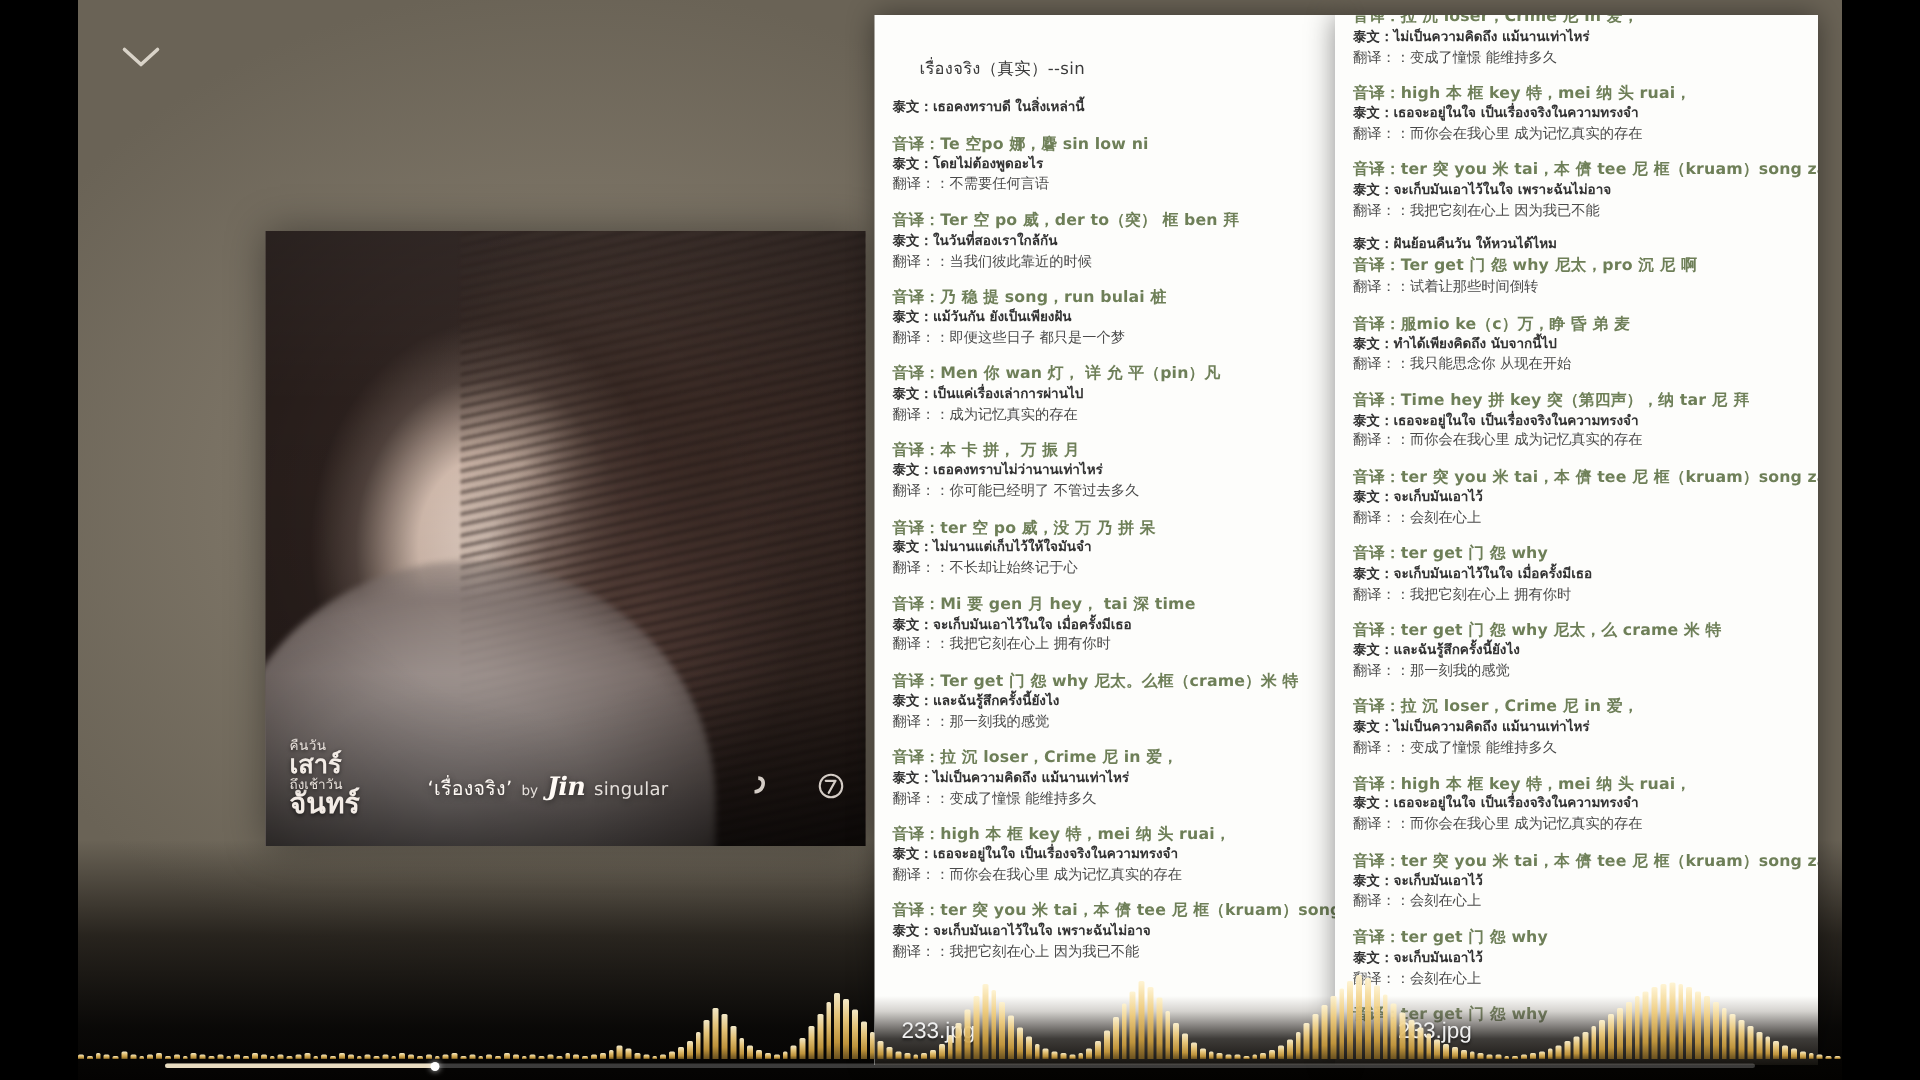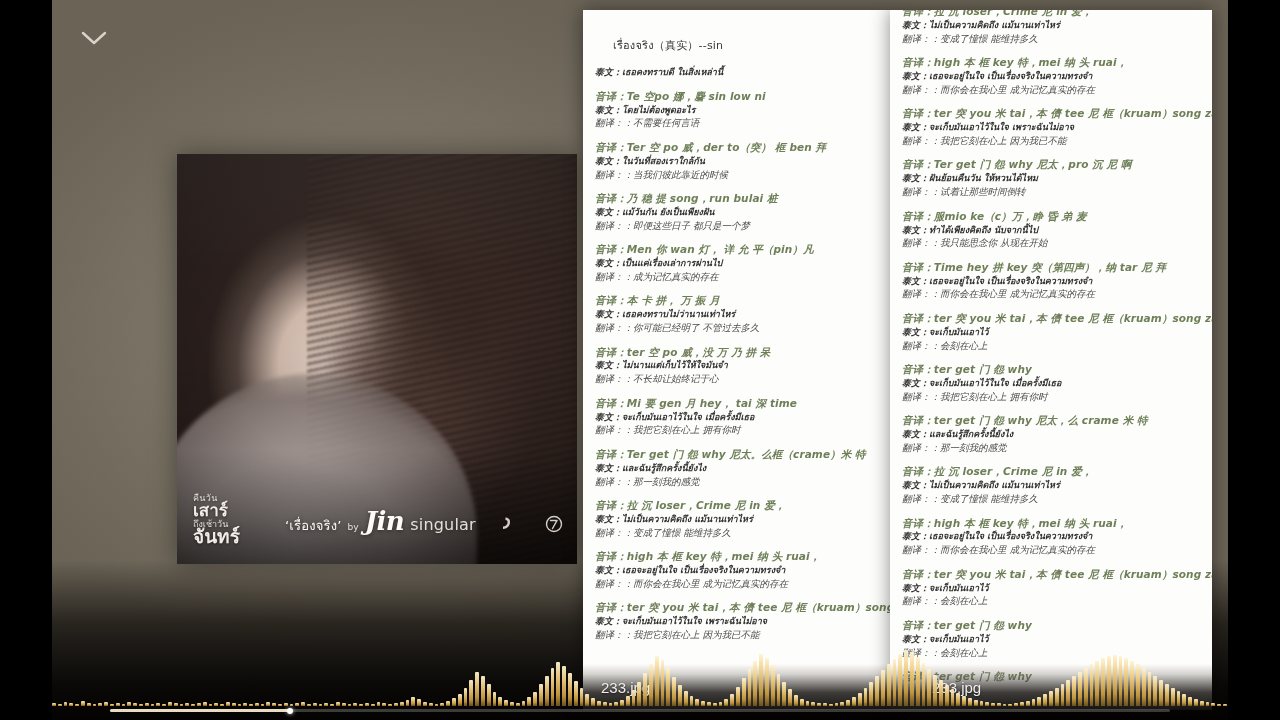--- a/index.html
+++ b/index.html
@@ -145,27 +145,27 @@
     display: flex;
     align-items: baseline;
     gap: 6px;
     color: #fffaf5;
     text-shadow: 0 1px 4px rgba(0,0,0,0.5);
     font-family: "DejaVu Sans", sans-serif;
   }
   .brand-center .song { font-size: 13px; letter-spacing: .2px; }
   .brand-center .by { font-size: 9px; opacity: .85; }
   .brand-center .artist {
-    font-size: 26px;
+    font-size: 17px;
     font-family: "DejaVu Serif", serif;
     font-style: italic;
     font-weight: bold;
     letter-spacing: -.5px;
   }
-  .brand-center .label-mark { font-size: 16px; opacity: .85; letter-spacing: .2px; margin-top: 32px; }
+  .brand-center .label-mark { font-size: 12px; opacity: .85; letter-spacing: .2px; margin-top: 32px; }
 
   .logo-row {
     position: absolute;
     right: 10px; bottom: 26px;
     display: flex;
     gap: 16px;
     align-items: center;
     opacity: .88;
   }
   .logo-mark {
@@ -198,21 +198,21 @@
 
   .panel-title {
     font-family: "DejaVu Sans", sans-serif;
     font-size: 11px;
     color: #3a3a3a;
     letter-spacing: .2px;
     padding-left: 18px;
     margin-bottom: 12px;
   }
 
-  .lyric-block { margin-bottom: 10px; font-style: italic; }
+  .lyric-block { margin-bottom: 10px; }
 
   .line {
     display: block;
     white-space: nowrap;
     line-height: 1.42;
     font-family: "DejaVu Sans", sans-serif;
   }
   .line.pinyin {
     color: #6e7f58;
     font-size: 10.5px;
@@ -427,22 +427,22 @@
             <span class="line pinyin">音译：high 本 框 key 特，mei 纳 头 ruai，</span>
             <span class="line thai">泰文：เธอจะอยู่ในใจ เป็นเรื่องจริงในความทรงจำ</span>
             <span class="line trans">翻译：：而你会在我心里 成为记忆真实的存在</span>
           </div>
           <div class="lyric-block">
             <span class="line pinyin">音译：ter 突 you 米 tai，本 儕 tee 尼 框（kruam）song zan！</span>
             <span class="line thai">泰文：จะเก็บมันเอาไว้ในใจ เพราะฉันไม่อาจ</span>
             <span class="line trans">翻译：：我把它刻在心上 因为我已不能</span>
           </div>
           <div class="lyric-block">
+            <span class="line thai">泰文：ฝันย้อนคืนวัน ให้หวนได้ไหม</span>
             <span class="line pinyin">音译：Ter get 门 怨 why 尼太，pro 沉 尼 啊</span>
-            <span class="line thai">泰文：ฝันย้อนคืนวัน ให้หวนได้ไหม</span>
             <span class="line trans">翻译：：试着让那些时间倒转</span>
           </div>
           <div class="lyric-block">
             <span class="line pinyin">音译：服mio ke（c）万，睁 昏 弟 麦</span>
             <span class="line thai">泰文：ทำได้เพียงคิดถึง นับจากนี้ไป</span>
             <span class="line trans">翻译：：我只能思念你 从现在开始</span>
           </div>
           <div class="lyric-block">
             <span class="line pinyin">音译：Time hey 拼 key 突（第四声），纳 tar 尼 拜</span>
             <span class="line thai">泰文：เธอจะอยู่ในใจ เป็นเรื่องจริงในความทรงจำ</span>

